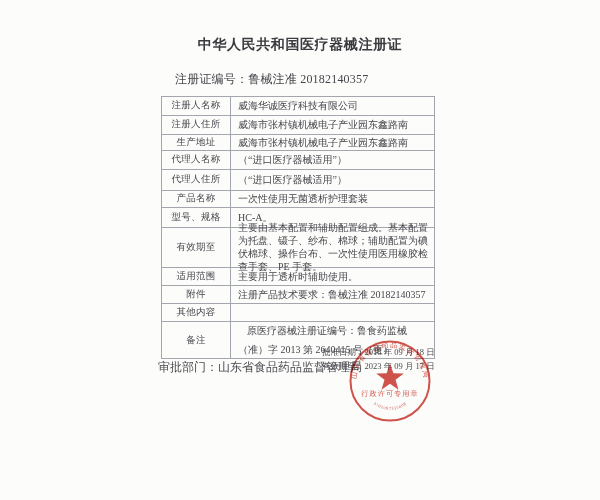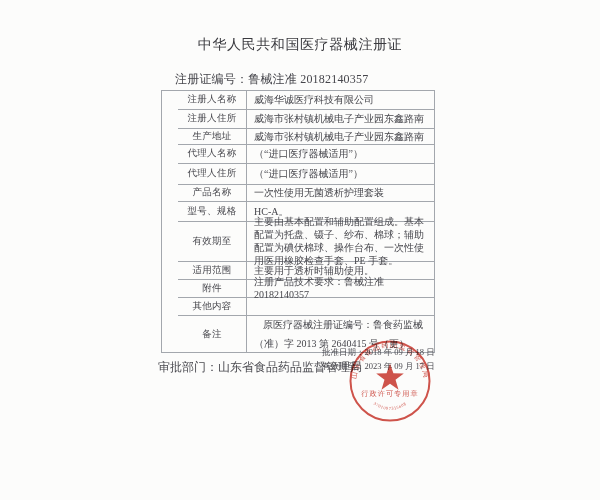--- a/index.html
+++ b/index.html
@@ -7,33 +7,32 @@
     position:relative;
     width:600px;height:500px;
     background:#fcfcfb;
     font-family:"Liberation Serif","DejaVu Serif",serif;
     color:#44444a;
     overflow:hidden;
   }
   .title{
     position:absolute;top:36px;left:0;width:600px;
     margin:0;text-align:center;
-    font-size:14px;font-weight:400;letter-spacing:0.6px;
+    font-size:14px;font-weight:700;letter-spacing:0.6px;
     color:#3a3a3f;
   }
   .cert-line{
     position:absolute;top:71px;left:175px;
     font-size:12px;color:#45454b;letter-spacing:0.2px;
   }
   .reg-table{
-    position:absolute;top:90px;left:161px;width:274px;
+    position:absolute;top:96px;left:161px;width:274px;
     border:1px solid #a3a7ad;
     box-sizing:border-box;
     background:transparent;
-    padding-left:16px;
   }
   .trow{
     display:flex;box-sizing:border-box;
     border-bottom:1px solid #a3a7ad;
   }
   .trow:last-child{border-bottom:none;}
   .cl{
     width:69px;flex:0 0 69px;box-sizing:border-box;
     border-right:1px solid #a3a7ad;
     display:flex;align-items:center;justify-content:center;

